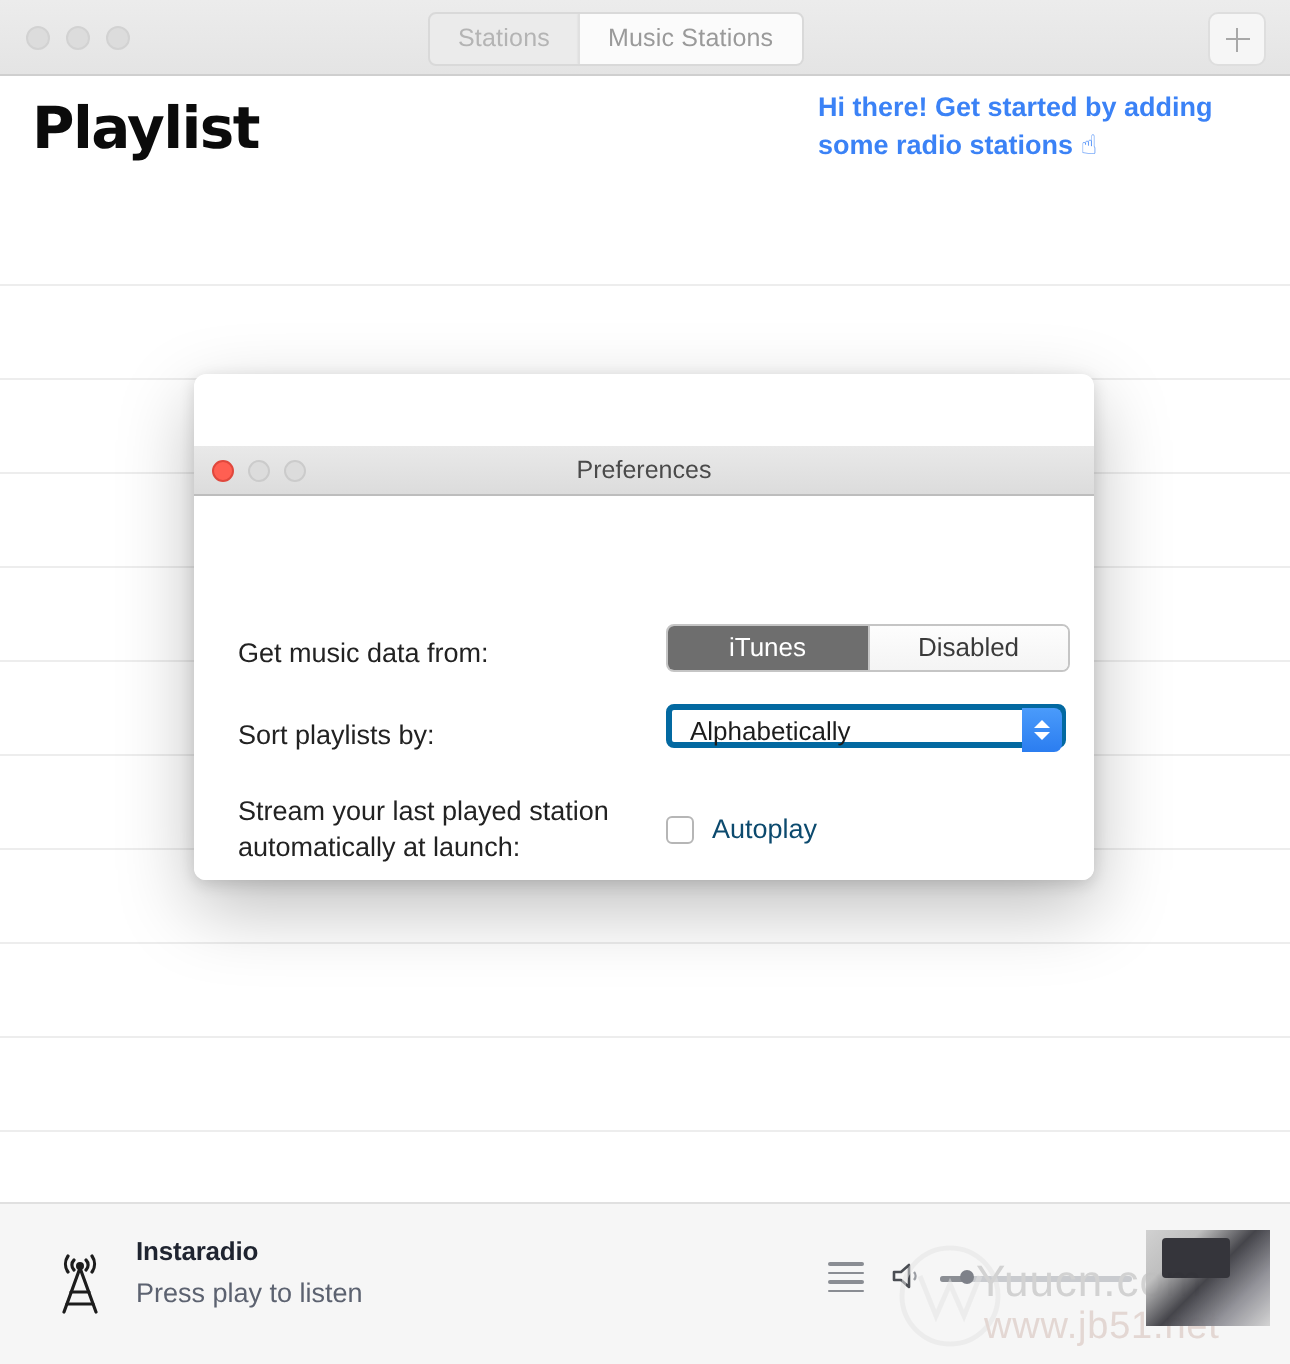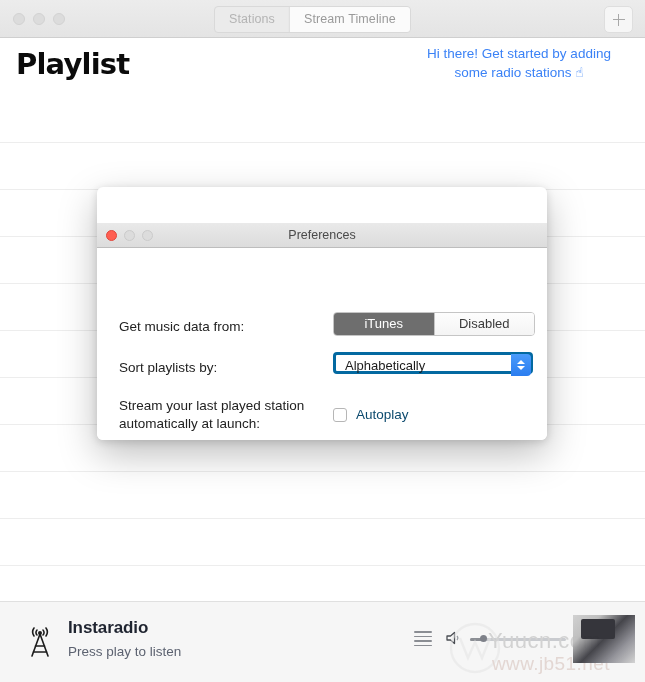--- a/index.html
+++ b/index.html
@@ -123,24 +123,25 @@
     font-size: 29px;
     font-weight: bold;
     color: #0b0b0b;
     letter-spacing: -0.8px;
   }
   .header-hint {
     position: absolute;
     right: 16px;
     top: 6px;
     width: 220px;
-    text-align: center;
+    text-align: left;
     font-size: 13.5px;
     line-height: 19px;
     color: #3b82f6;
+    font-weight: bold;
   }
 
   
   .list-area {
     position: absolute;
     left: 0; top: 96px;
     width: 645px;
     height: 505px;
     background: #ffffff;
     overflow: hidden;
@@ -167,21 +168,21 @@
     top: 622px;
     width: 40px;
     height: 40px;
   }
   .player-text {
     position: absolute;
     left: 68px;
     top: 618px;
   }
   .player-title {
-    font-size: 17px;
+    font-size: 13px;
     font-weight: bold;
     color: #1f2430;
     letter-spacing: -.1px;
   }
   .player-sub {
     margin-top: 6px;
     font-size: 13.5px;
     color: #5c6270;
   }
   .list-icon {
@@ -444,21 +445,21 @@
 
   <div class="titlebar">
     <div class="traffic-lights">
       <div class="tl-dot"></div>
       <div class="tl-dot"></div>
       <div class="tl-dot"></div>
     </div>
 
     <div class="segmented">
       <div class="seg-item">Stations</div>
-      <div class="seg-item active">Stream Timeline</div>
+      <div class="seg-item active">Music Stations</div>
     </div>
 
     <div class="add-btn">
       <span class="plus"></span>
     </div>
   </div>
 
   <div class="page-header">
     <div class="page-title">Playlist</div>
     <div class="header-hint">

